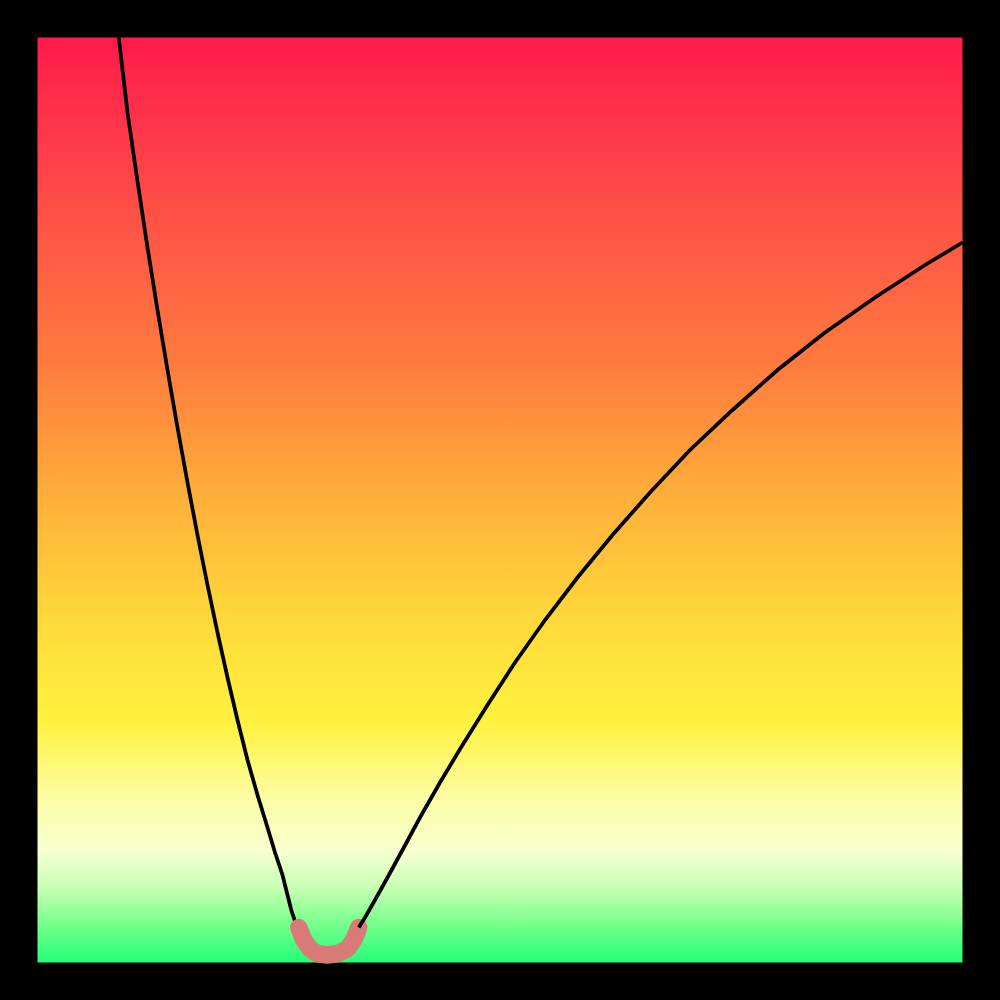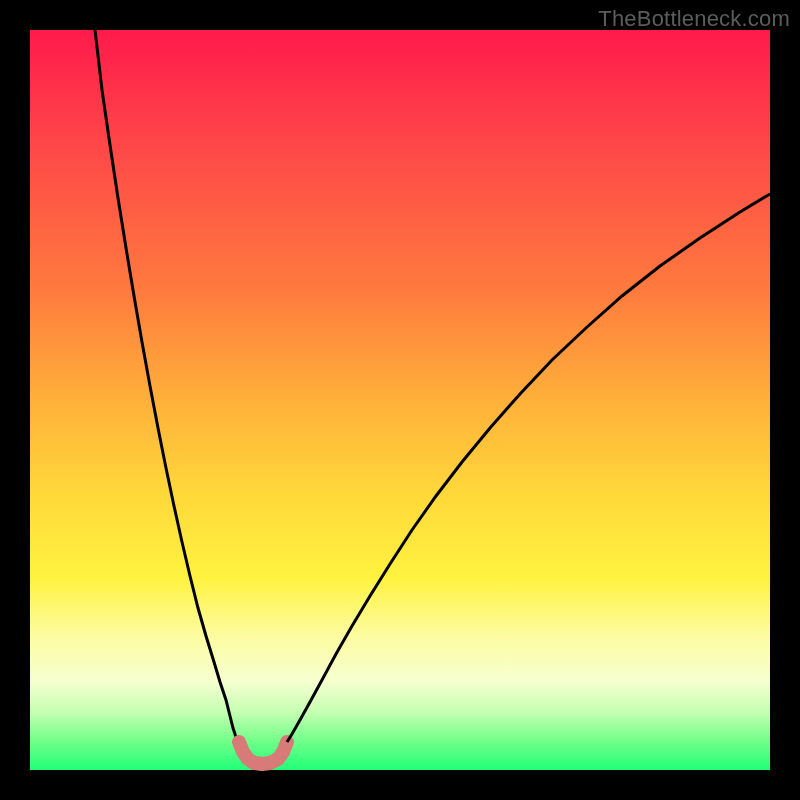--- a/index.html
+++ b/index.html
@@ -54,21 +54,20 @@
     width: 740px;
     height: 740px;
     overflow: visible;
   }
 </style>
 </head>
 <body>
 
 <div class="frame">
 
-  <div class="watermark">TheBottleneck.com</div>
 
   <div class="plot">
     <svg class="curve" viewBox="0 0 740 740" preserveAspectRatio="none">
       <polyline id="series-left" fill="none" points="65,0 72,60 80,115 88,168 96,218 104,266 112,312 120,356 128,398 136,438 144,476 152,512 160,546 168,578 176,606 184,632 190,652 196,670 200,686 203,698 206,707 209,712" stroke="#000000" stroke-width="3"></polyline>
       <polyline id="series-valley" fill="none" points="209,712 213,722 218,729 224,733 232,734 240,733 248,729 253,722 257,712" stroke="#d87a78" stroke-width="14" stroke-linecap="round" stroke-linejoin="round"></polyline>
       <polyline id="series-right" fill="none" points="257,712 262,704 270,690 280,672 292,650 306,624 322,596 340,566 360,534 382,500 406,466 432,432 460,398 490,364 522,330 556,298 592,266 630,236 670,208 710,182 740,164" stroke="#000000" stroke-width="3"></polyline>
     </svg>
   </div>
 
 </div>

